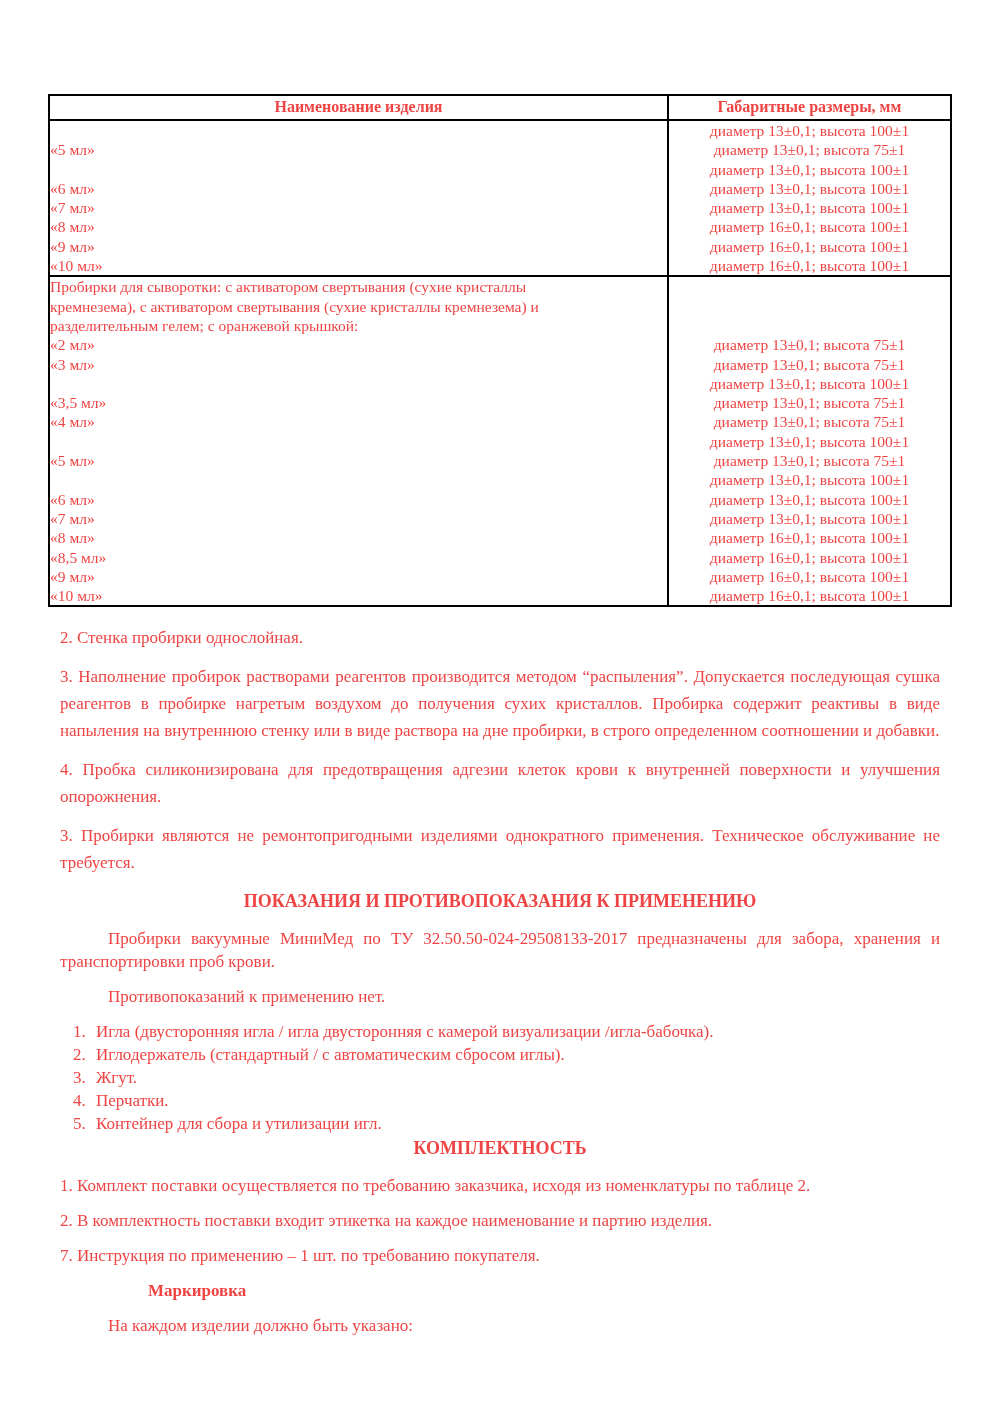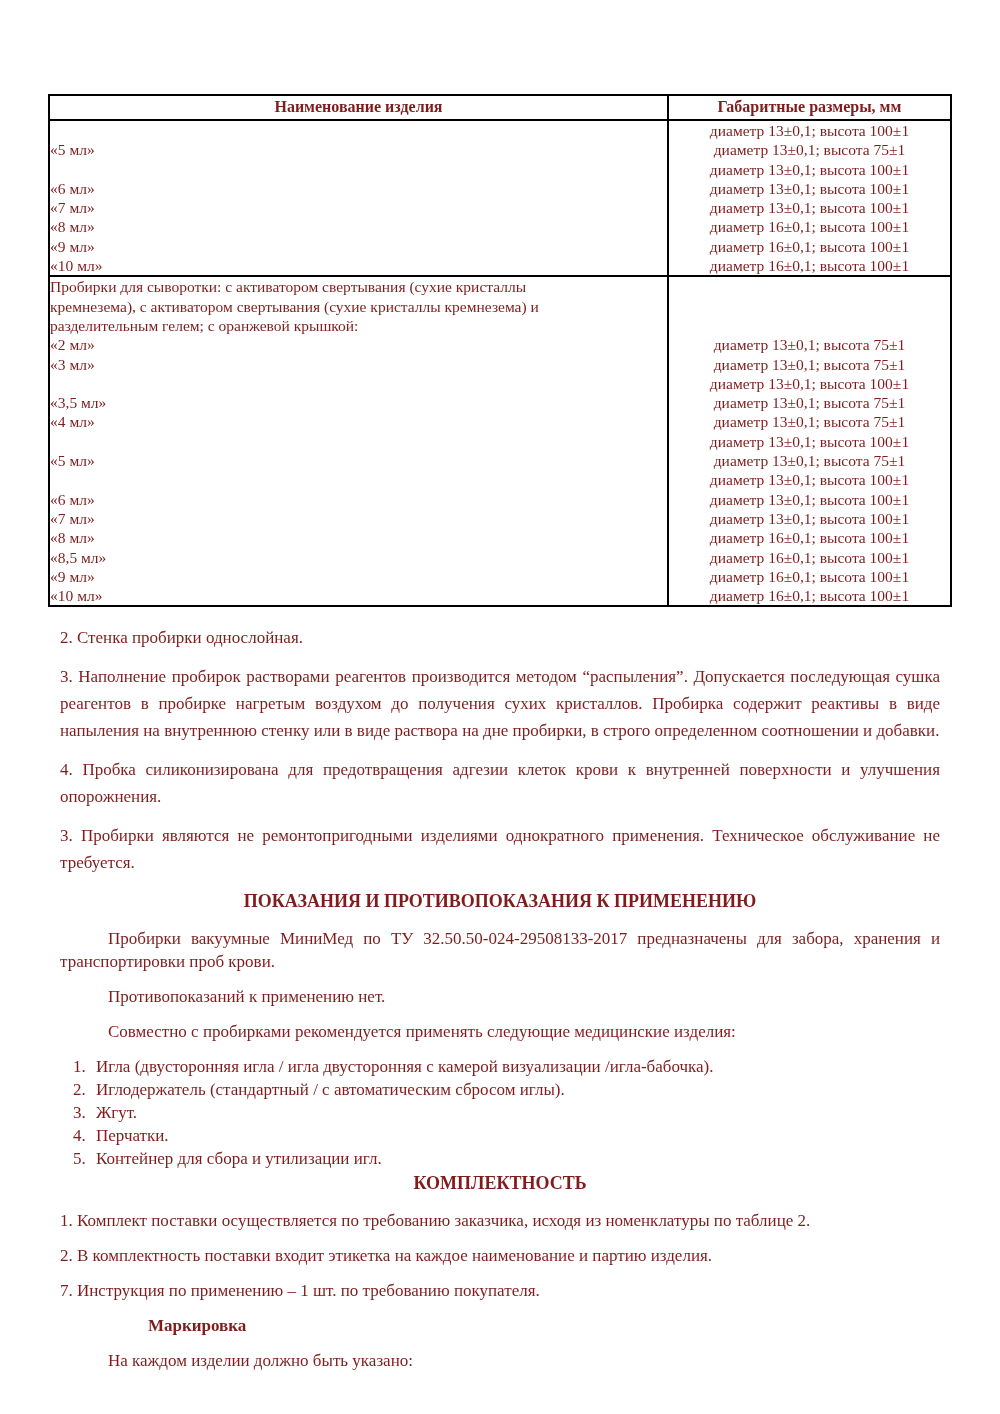--- a/index.html
+++ b/index.html
@@ -2,21 +2,21 @@
 <html lang="ru"><head>
 <meta charset="utf-8">
 <style>
   html, body { margin: 0; padding: 0; background: #ffffff; }
   .page {
     position: relative;
     width: 1000px;
     height: 1414px;
     margin: 0 auto;
     background: #ffffff;
-    color: #7f1d1d;
+    color: #ef4444;
     font-family: "Liberation Serif", "DejaVu Serif", serif;
     box-sizing: border-box;
     padding: 94px 48px 0 48px;
     overflow: hidden;
   }
 
   
   table.spec-table {
     border-collapse: collapse;
     width: 902px;
@@ -165,21 +165,20 @@
   <div class="body-block">
     <p class="para">2. Стенка пробирки однослойная.</p>
     <p class="para just">3. Наполнение пробирок растворами реагентов производится методом “распыления”. Допускается последующая сушка реагентов в пробирке нагретым воздухом до получения сухих кристаллов. Пробирка содержит реактивы в виде напыления на внутреннюю стенку или в виде раствора на дне пробирки, в строго определенном соотношении и добавки.</p>
     <p class="para just">4. Пробка силиконизирована для предотвращения адгезии клеток крови к внутренней поверхности и улучшения опорожнения.</p>
     <p class="para just">3. Пробирки являются не ремонтопригодными изделиями однократного применения. Техническое обслуживание не требуется.</p>
   </div>
 
   <h2 class="sect-heading mt-sm">ПОКАЗАНИЯ И ПРОТИВОПОКАЗАНИЯ К ПРИМЕНЕНИЮ</h2>
   <p class="para just tight indent">Пробирки вакуумные МиниМед по ТУ 32.50.50-024-29508133-2017 предназначены для забора, хранения и транспортировки проб крови.</p>
   <p class="para tight indent">Противопоказаний к применению нет.</p>
-  <p class="para tight indent">Совместно с пробирками рекомендуется применять следующие медицинские изделия:</p>
 
   <div class="med-list">
     <div class="med-item">
       <span class="num">1.</span><span>Игла (двусторонняя игла / игла двусторонняя с камерой визуализации /игла-бабочка).</span>
     </div>
     <div class="med-item">
       <span class="num">2.</span><span>Иглодержатель (стандартный / с автоматическим сбросом иглы).</span>
     </div>
     <div class="med-item">
       <span class="num">3.</span><span>Жгут.</span>

